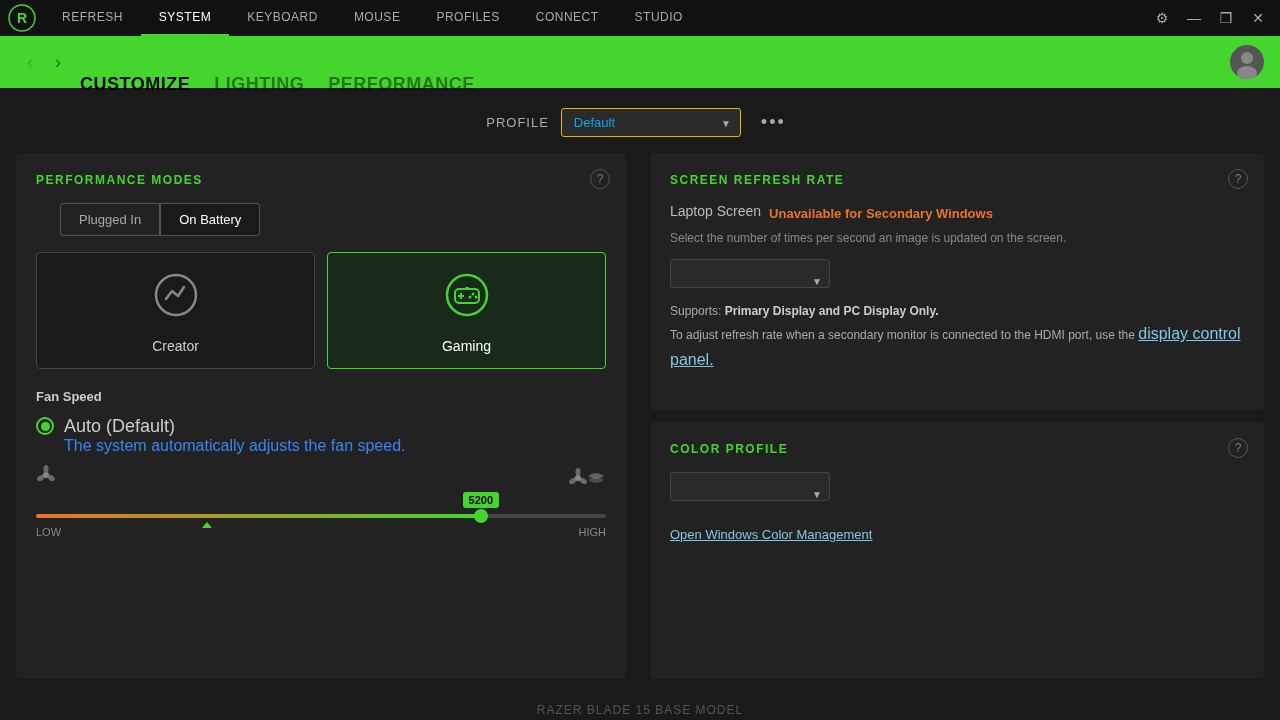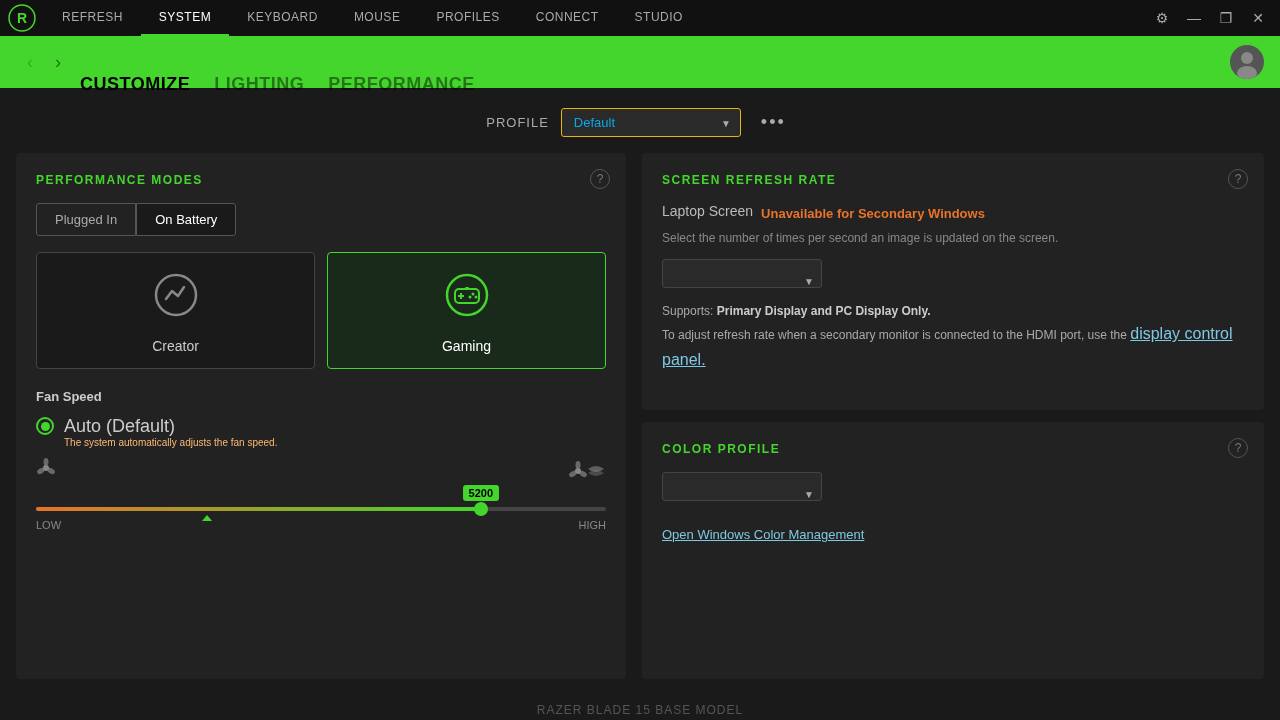--- a/index.html
+++ b/index.html
@@ -148,21 +148,21 @@
       color: #aaa;
       font-size: 18px;
       cursor: pointer;
       padding: 4px 8px;
       letter-spacing: 2px;
     }
 
     
     #main-content {
       display: flex;
-      gap: 16px;
+      gap: 24px;
       padding: 0 16px 16px 16px;
       height: calc(720px - 36px - 52px - 60px - 30px);
     }
 
     
     .panel {
       background: #222;
       border-radius: 4px;
       padding: 20px;
       position: relative;
@@ -207,21 +207,21 @@
       margin-bottom: 16px;
     }
     .tab-btn {
       padding: 8px 18px;
       font-size: 13px;
       color: #aaa;
       background: transparent;
       border: 1px solid #555;
       cursor: pointer;
     }
-    .tab-btn:first-child { border-radius: 3px 0 0 3px; }
+    .tab-btn:first-child { border-radius: 3px 0 0 3px; margin-left: 24px; }
     .tab-btn:last-child { border-radius: 0 3px 3px 0; }
     .tab-btn.active {
       background: #1a1a1a;
       color: #fff;
       border-color: #555;
     }
 
     
     .mode-cards {
       display: flex;
@@ -288,22 +288,22 @@
       width: 9px;
       height: 9px;
       border-radius: 50%;
       background: #44d62c;
     }
     .radio-text .radio-label {
       font-size: 18px;
       color: #ccc;
     }
     .radio-text .radio-desc {
-      font-size: 10px;
-      color: #fdba74;
+      font-size: 16px;
+      color: #3b82f6;
     }
 
     
     .slider-section {
       margin-top: 10px;
     }
     .slider-value-bubble {
       background: #44d62c;
       color: #000;
       font-size: 11px;

